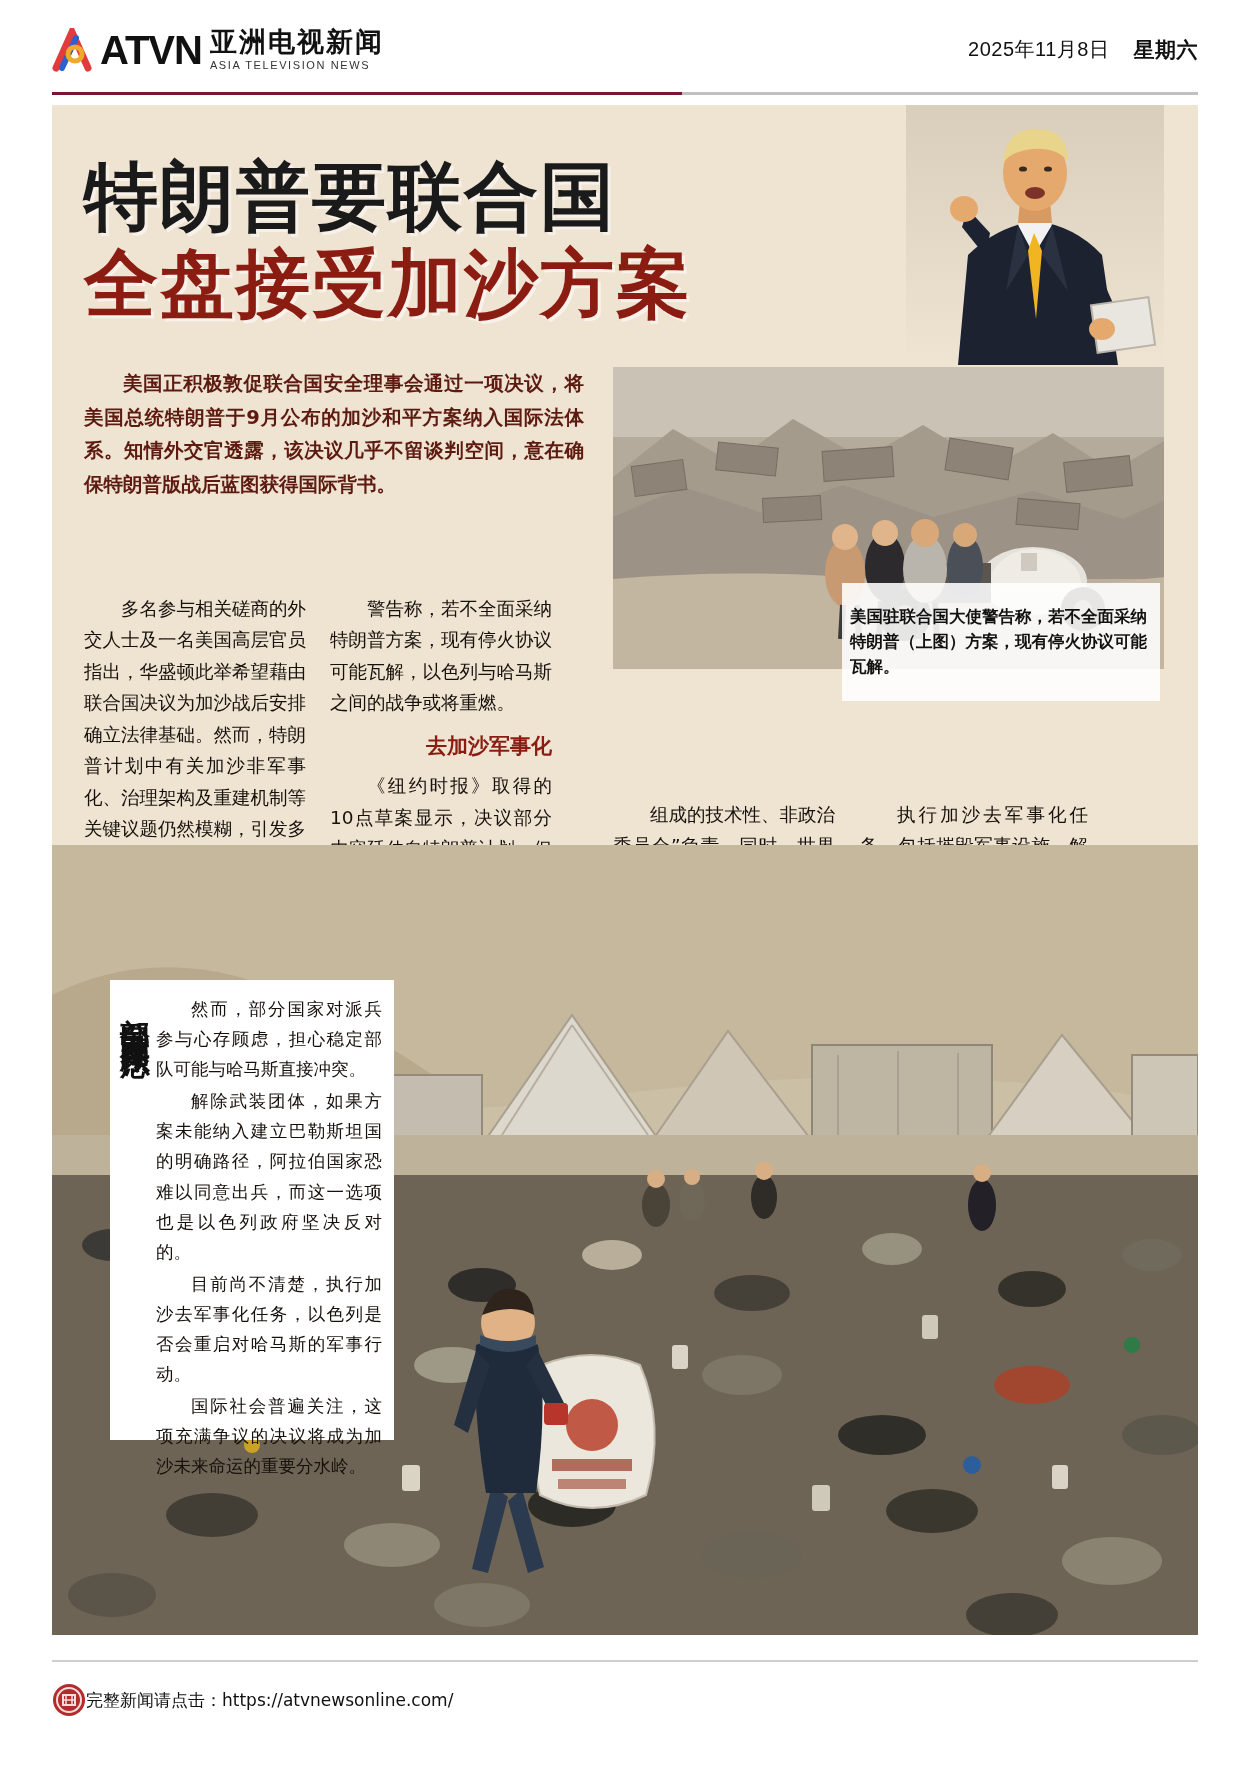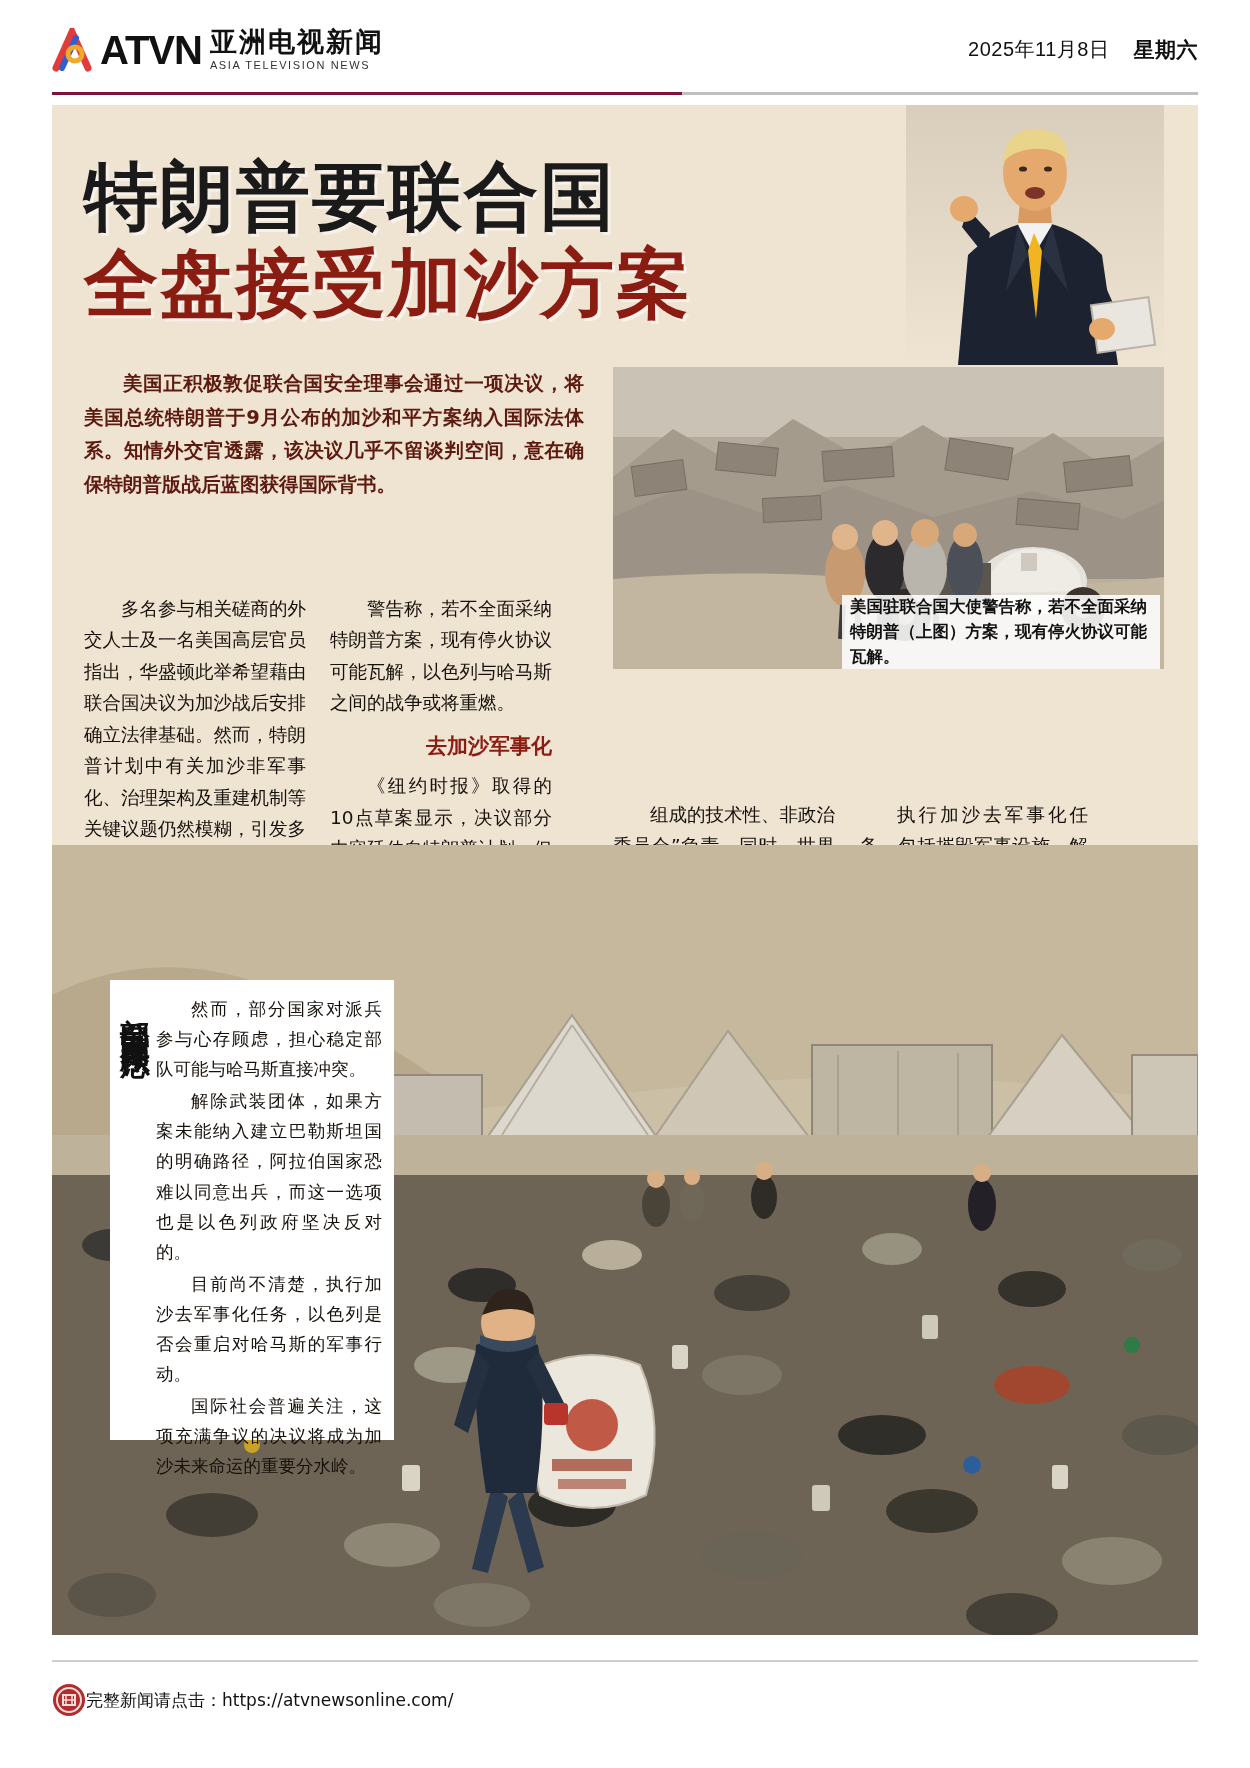--- a/index.html
+++ b/index.html
@@ -158,28 +158,28 @@
     left: 561px;
     top: 262px;
     width: 551px;
     height: 302px;
     overflow: hidden;
     background: #9a8f85;
   }
   .rubble-caption {
     position: absolute;
     left: 790px;
-    top: 490px;
+    top: 478px;
     width: 318px;
     background: rgba(255,255,255,0.88);
     color: #111;
     font-size: 16.5px;
     font-weight: bold;
     line-height: 1.5;
-    padding: 0 8px;
+    padding: 22px 8px;
     box-sizing: border-box;
     font-family: "DejaVu Sans", sans-serif;
   }
 
   
   .cols {
     position: absolute;
     left: 32px;
     top: 378px;
     width: 1082px;

